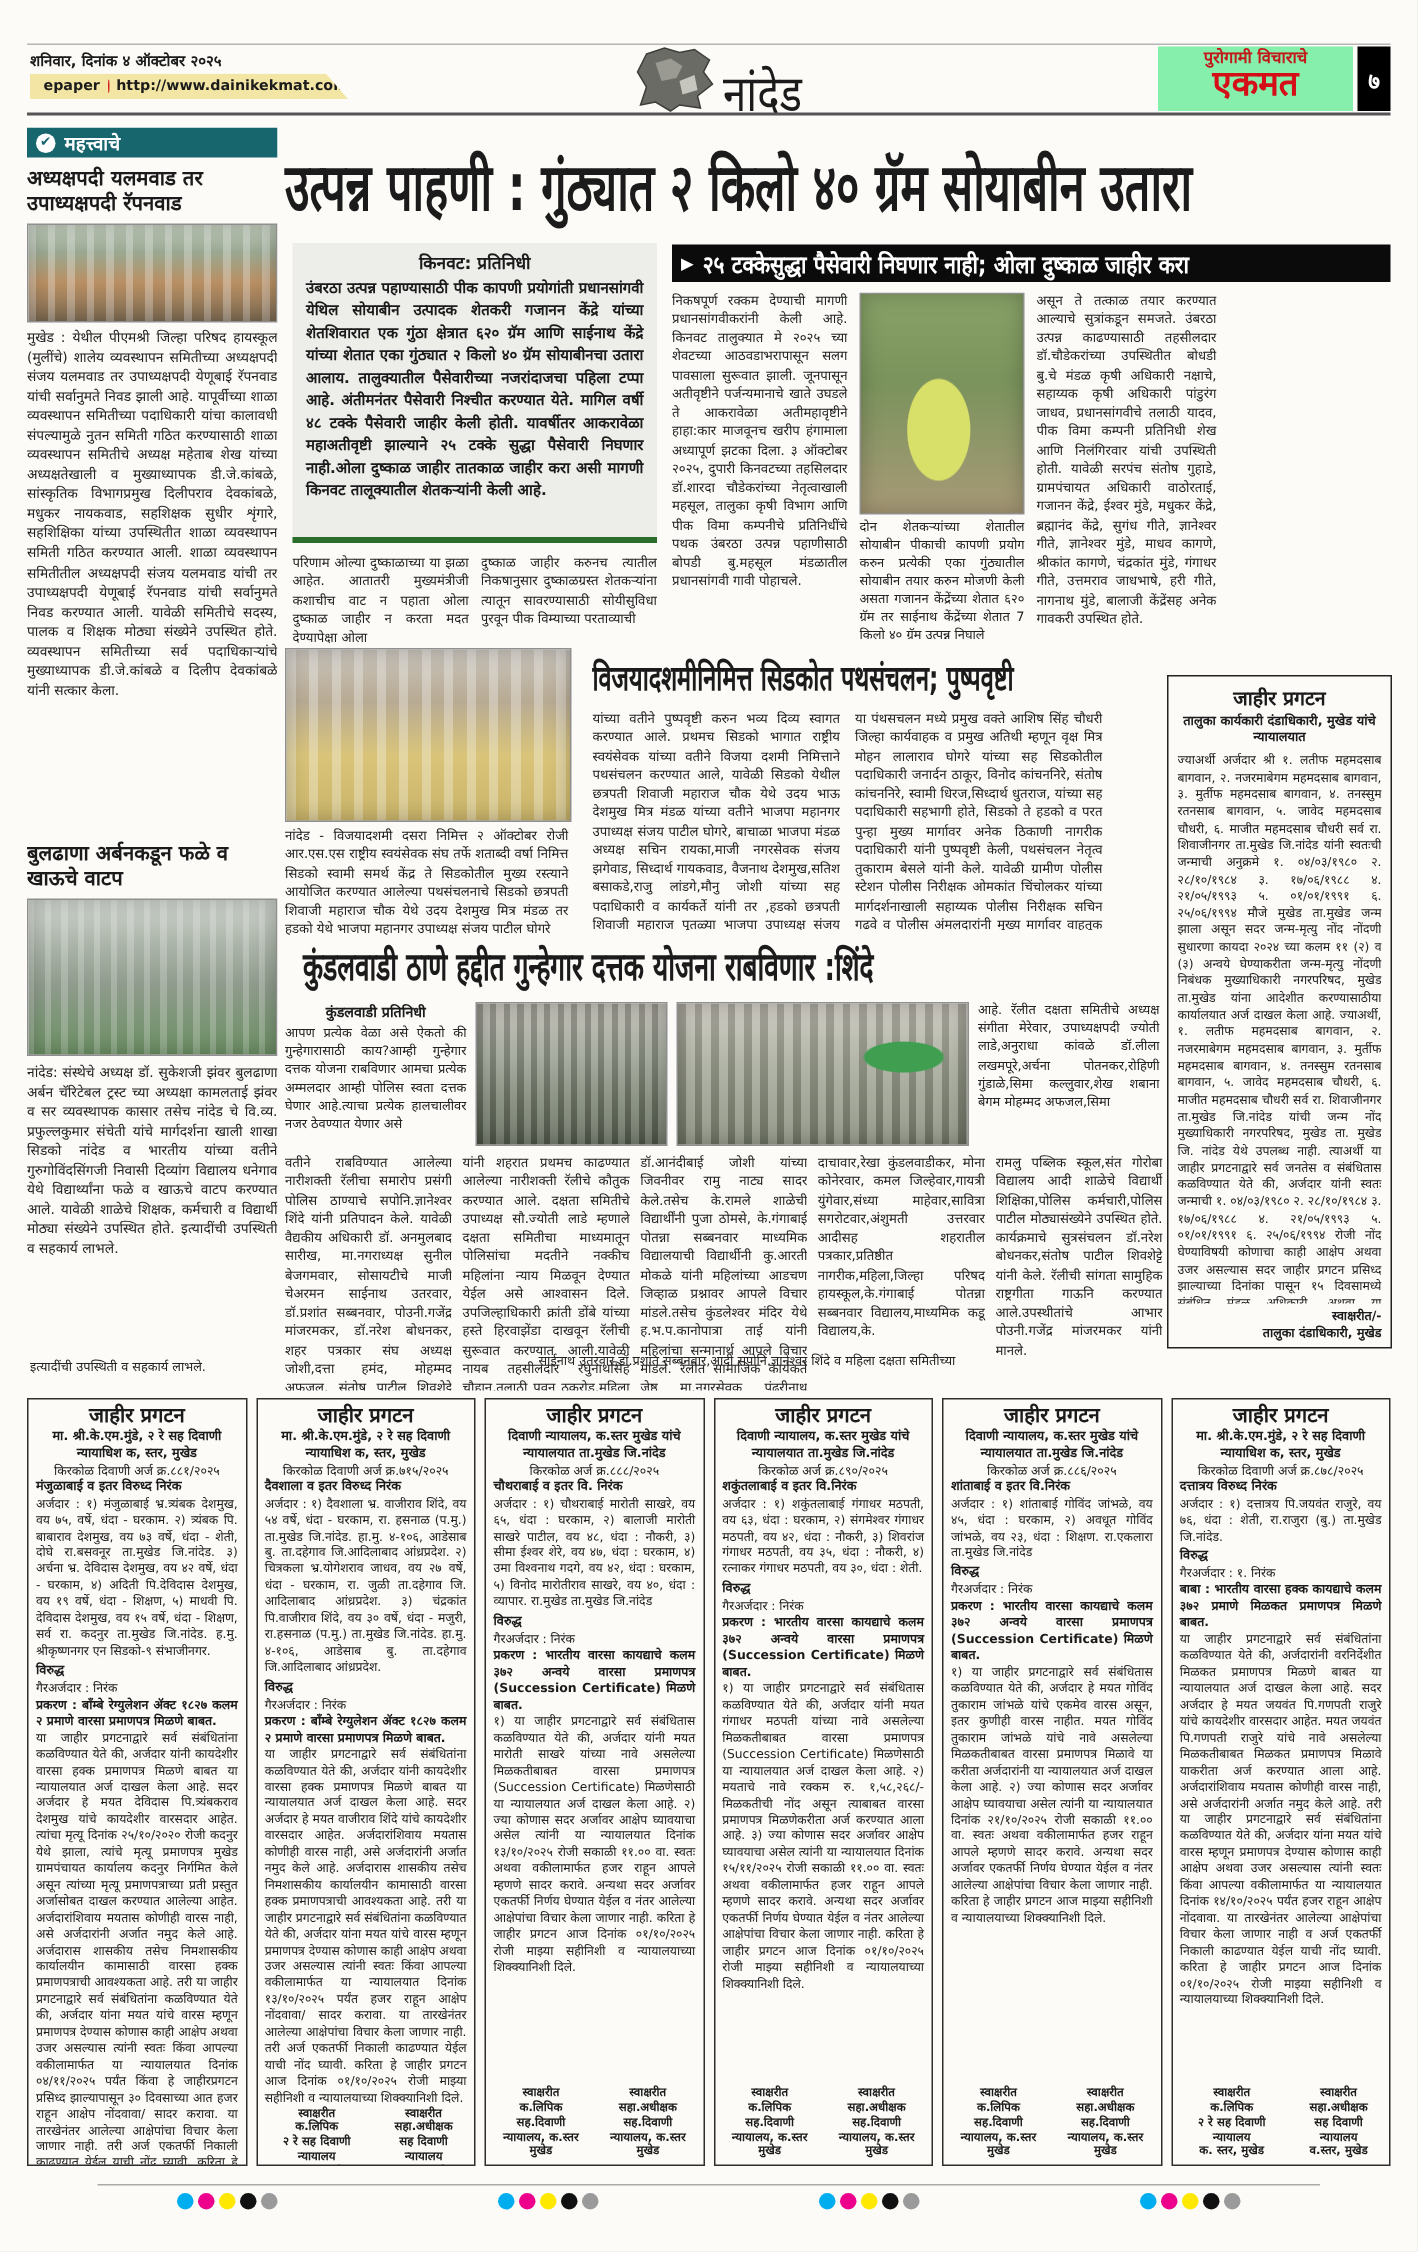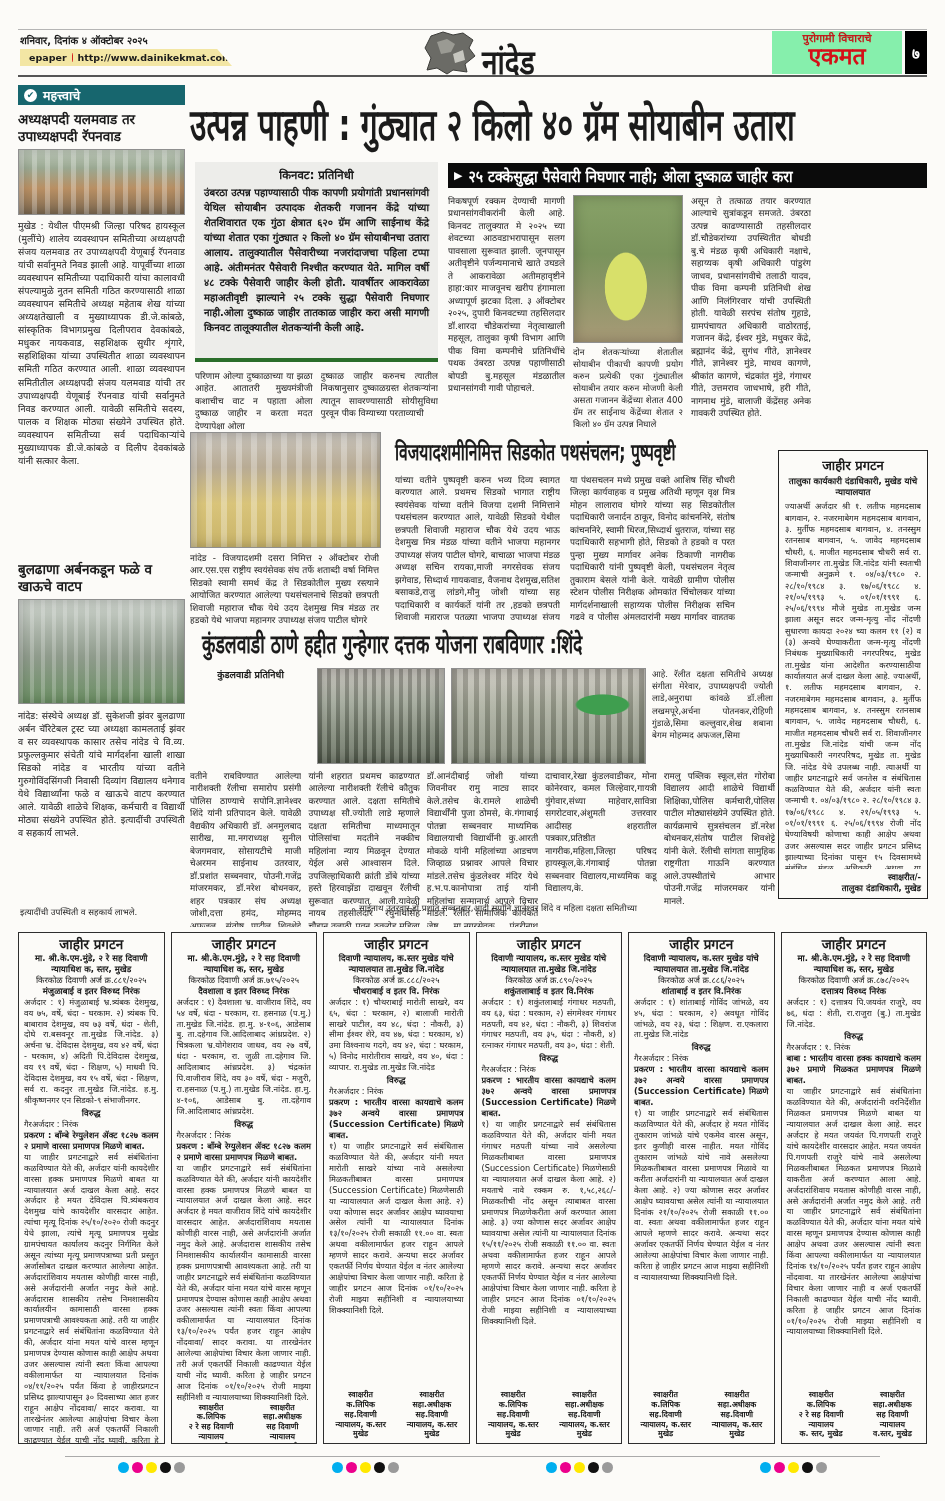--- a/index.html
+++ b/index.html
@@ -17,21 +17,21 @@
   .ph-flag{background:radial-gradient(ellipse at 78% 38%,#3f9e4f 0 12%,rgba(0,0,0,0) 13%),repeating-linear-gradient(90deg,rgba(0,0,0,.15) 0 5px,rgba(255,255,255,.18) 5px 11px),linear-gradient(180deg,#c4c0b6 0%,#a3a796 40%,#7d8472 100%);}
   .squeeze{display:inline-block;transform-origin:left top;white-space:nowrap;}
   
   #rule-top{left:18px;top:29px;width:909px;height:1px;background:#b5b5b5;}
   #hdr-date{left:20px;top:33px;font-size:10px;font-weight:bold;}
   #epaper{left:20px;top:49px;width:212px;height:17px;background:#f3e6a4;
           clip-path:polygon(0 0,93% 0,100% 100%,0 100%);
           display:flex;align-items:center;gap:5px;padding-left:9px;box-sizing:border-box;font-size:9.5px;font-weight:bold;}
   .ep-dot{width:9px;height:9px;border-radius:50%;background:#d42121;display:inline-block;}
   #map-logo{left:423px;top:30px;width:54px;height:46px;}
-  #city{left:482px;top:38px;font-size:28px;font-weight:700;}
+  #city{left:482px;top:38px;font-size:28px;font-weight:400;}
   #mast-box{left:772px;top:31px;width:130px;height:43px;background:#86efac;text-align:center;padding-top:2px;box-sizing:border-box;}
   #mast-tag{font-size:11px;font-weight:bold;color:#c21a1a;line-height:1.1;}
   #mast-name{font-size:23px;font-weight:800;color:#d40f17;line-height:1.0;}
   #pageno{left:905px;top:31px;width:22px;height:43px;background:#000;color:#fff;font-size:15px;font-weight:bold;display:flex;align-items:center;justify-content:center;}
   #rule-bot{left:18px;top:75px;width:909px;height:2px;background:#555;}
   
   #sidebar{left:18px;top:85px;width:167px;height:822px;overflow:hidden;}
   .side-head{height:20px;background:#17666e;color:#fff;font-size:12.5px;font-weight:bold;display:flex;align-items:center;gap:6px;padding-left:6px;}
   .chk{width:13px;height:13px;border-radius:50%;background:#fff;color:#17666e;font-size:9px;display:flex;align-items:center;justify-content:center;font-weight:bold;}
   .side-h2{font-size:13.5px;font-weight:800;line-height:1.25;margin:6px 0 4px 0;}
@@ -68,22 +68,22 @@
   #photoC{width:126px;height:94px;} #photoD{width:193px;height:94px;}
   #a3-row2{left:0;top:678px;width:585px;height:157px;display:flex;gap:7px;overflow:hidden;}
   #a3-row2 .col{flex:1;font-size:8.8px;line-height:1.42;text-align:justify;color:#222;overflow:hidden;}
   .stray{font-size:8.5px;line-height:1.35;color:#222;}
   
   #ads-row{left:18px;top:932px;width:909px;height:512px;display:flex;gap:6px;}
   .ad{flex:1;border:1.5px solid #2e2e2e;background:#fcfbf8;padding:4px 5px;box-sizing:border-box;display:flex;flex-direction:column;overflow:hidden;}
   .ad-title{font-size:13.5px;font-weight:800;text-align:center;line-height:1.1;}
   .ad-court{font-size:8.5px;font-weight:bold;text-align:center;white-space:pre-line;line-height:1.3;margin-top:1px;}
   .ad-case{font-size:8.3px;text-align:center;line-height:1.3;}
-  .ad-parties{font-size:8.5px;font-weight:bold;text-align:center;line-height:1.3;}
-  .ad-versus{font-size:8.5px;font-weight:bold;text-align:center;margin:1px 0;}
+  .ad-parties{font-size:8.5px;font-weight:bold;text-align:left;line-height:1.3;}
+  .ad-versus{font-size:8.5px;font-weight:bold;margin:1px 0;}
   .ad-b{font-size:8.2px;line-height:1.33;text-align:justify;}
   .ad-matter{font-size:8.3px;font-weight:bold;line-height:1.33;text-align:justify;}
   .ad-sign{margin-top:auto;display:flex;justify-content:space-between;gap:8px;}
   .ad-sign div{font-size:7.8px;font-weight:bold;text-align:center;white-space:pre-line;line-height:1.25;}
   
   #footer-rule{left:65px;top:1456px;width:815px;height:1px;background:#aaa;}
   #footer-dots{left:0;top:1462px;width:945px;display:flex;justify-content:space-around;padding:0 45px;box-sizing:border-box;}
   .dotgrp{display:flex;gap:3px;}
   .dot{width:11px;height:11px;border-radius:50%;}
 </style>
@@ -140,21 +140,21 @@
 
     <div class="abs" id="kicker">
       <span class="karrow">▶</span>
       <span class="ktext">२५ टक्केसुद्धा पैसेवारी निघणार नाही; ओला दुष्काळ जाहीर करा</span>
     </div>
 
     <div class="abs" id="band">
       <div class="bcol0 bodytext">निकषपूर्ण रक्कम देण्याची मागणी प्रधानसांगवीकरांनी केली आहे. किनवट तालुक्यात मे २०२५ च्या शेवटच्या आठवडाभरापासून सलग पावसाला सुरूवात झाली. जूनपासून अतीवृष्टीने पर्जन्यमानाचे खाते उघडले ते आकरावेळा अतीमहावृष्टीने हाहा:कार माजवूनच खरीप हंगामाला अध्यापूर्ण झटका दिला. ३ ऑक्टोबर २०२५, दुपारी किनवटच्या तहसिलदार डॉ.शारदा चौडेकरांच्या नेतृत्वाखाली महसूल, तालुका कृषी विभाग आणि पीक विमा कम्पनीचे प्रतिनिधींचे पथक उंबरठा उत्पन्न पहाणीसाठी बोपडी बु.महसूल मंडळातील प्रधानसांगवी गावी पोहाचले.</div>
       <div class="bcolB">
         <div class="photo ph-tarp" style="height:146px;"></div>
-        <div class="caption" style="height:100px;">दोन शेतकऱ्यांच्या शेतातील सोयाबीन पीकाची कापणी प्रयोग करुन प्रत्येकी एका गुंठ्यातील सोयाबीन तयार करुन मोजणी केली असता गजानन केंद्रेंच्या शेतात 400 ग्रॅम तर साईनाथ केंद्रेंच्या शेतात २ किलो ४० ग्रॅम उत्पन्न निघाले</div>
+        <div class="caption" style="height:100px;">दोन शेतकऱ्यांच्या शेतातील सोयाबीन पीकाची कापणी प्रयोग करुन प्रत्येकी एका गुंठ्यातील सोयाबीन तयार करुन मोजणी केली असता गजानन केंद्रेंच्या शेतात ६२० ग्रॅम तर साईनाथ केंद्रेंच्या शेतात 7 किलो ४० ग्रॅम उत्पन्न निघाले</div>
       </div>
       <div class="bcol3 bodytext">असून ते तत्काळ तयार करण्यात आल्याचे सुत्रांकडून समजते. उंबरठा उत्पन्न काढण्यासाठी तहसीलदार डॉ.चौडेकरांच्या उपस्थितीत बोधडी बु.चे मंडळ कृषी अधिकारी नक्षाचे, सहाय्यक कृषी अधिकारी पांडुरंग जाधव, प्रधानसांगवीचे तलाठी यादव, पीक विमा कम्पनी प्रतिनिधी शेख आणि निलंगिरवार यांची उपस्थिती होती. यावेळी सरपंच संतोष गुहाडे, ग्रामपंचायत अधिकारी वाठोरताई, गजानन केंद्रे, ईश्वर मुंडे, मधुकर केंद्रे, ब्रह्मानंद केंद्रे, सुगंध गीते, ज्ञानेश्वर गीते, ज्ञानेश्वर मुंडे, माधव कागणे, श्रीकांत कागणे, चंद्रकांत मुंडे, गंगाधर गीते, उत्तमराव जाधभाषे, हरी गीते, नागनाथ मुंडे, बालाजी केंद्रेंसह अनेक गावकरी उपस्थित होते.</div>
     </div>
 
     <div class="abs" id="mini-cols">
       <div class="bodytext">परिणाम ओल्या दुष्काळाच्या या झळा आहेत. आतातरी मुख्यमंत्रीजी कशाचीच वाट न पहाता ओला दुष्काळ जाहीर न करता मदत देण्यापेक्षा ओला</div>
       <div class="bodytext">दुष्काळ जाहीर करुनच त्यातील निकषानुसार दुष्काळग्रस्त शेतकऱ्यांना त्यातून सावरण्यासाठी सोयीसुविधा पुरवून पीक विम्याच्या परताव्याची</div>
     </div>
 
     <div class="abs photo ph-street" id="a2-photo"></div>
@@ -176,20 +176,21 @@
       <div class="nb-sign">स्वाक्षरीत/-
 तालुका दंडाधिकारी, मुखेड</div>
     </div>
 
     <div class="abs" id="a3-headline">
       <span class="squeeze">कुंडलवाडी ठाणे हद्दीत गुन्हेगार दत्तक योजना राबविणार :शिंदे</span>
     </div>
     <div class="abs" id="a3-row1">
       <div class="k1">
         <div class="byline" style="font-size:9.5px;margin-bottom:2px;">कुंडलवाडी प्रतिनिधी</div>
+        <div class="bodytext" style="height:80px;font-size:8.6px;">आपण प्रत्येक वेळा असे ऐकतो की गुन्हेगारासाठी काय?आम्ही गुन्हेगार दत्तक योजना राबविणार आमचा प्रत्येक अम्मलदार आम्ही पोलिस स्वता दत्तक घेणार आहे.त्याचा प्रत्येक हालचालीवर नजर ठेवण्यात येणार असे</div>
       </div>
       <div class="photo ph-crowd" id="photoC"></div>
       <div class="photo ph-flag" id="photoD"></div>
       <div class="k4 bodytext" style="font-size:8.6px;">आहे. रॅलीत दक्षता समितीचे अध्यक्ष संगीता मेरेवार, उपाध्यक्षपदी ज्योती लाडे,अनुराधा कांवळे डॉ.लीला लखमपूरे,अर्चना पोतनकर,रोहिणी गुंडाळे,सिमा कल्लुवार,शेख शबाना बेगम मोहम्मद अफजल,सिमा</div>
     </div>
     <div class="abs" id="a3-row2">
         <div class="col">वतीने राबविण्यात आलेल्या नारीशक्ती रॅलीचा समारोप प्रसंगी पोलिस ठाण्याचे सपोनि.ज्ञानेश्वर शिंदे यांनी प्रतिपादन केले. यावेळी वैद्यकीय अधिकारी डॉ. अनमुलबाद सारीख, मा.नगराध्यक्ष सुनील बेजगमवार, सोसायटीचे माजी चेअरमन साईनाथ उतरवार, डॉ.प्रशांत सब्बनवार, पोउनी.गजेंद्र मांजरमकर, डॉ.नरेश बोधनकर, शहर पत्रकार संघ अध्यक्ष जोशी,दत्ता हमंद, मोहम्मद अफजल, संतोष पाटील शिवशेट्टे आदी उपस्थित होते.</div>
         <div class="col">यांनी शहरात प्रथमच काढण्यात आलेल्या नारीशक्ती रॅलीचे कौतुक करण्यात आले. दक्षता समितीचे उपाध्यक्ष सौ.ज्योती लाडे म्हणाले दक्षता समितीचा माध्यमातून पोलिसांचा मदतीने नक्कीच महिलांना न्याय मिळवून देण्यात येईल असे आश्वासन दिले. उपजिल्हाधिकारी क्रांती डोंबे यांच्या हस्ते हिरवाझेंडा दाखवून रॅलीची सुरूवात करण्यात आली.यावेळी नायब तहसीलदार रघुनाथसिंह चौहान,तलाठी पवन ठकरोड,महिला दक्षता समितीचे पदाधिकारी पत्रकार आदी उपस्थित होते. रॅलित अनेक ठिकाणी के.रामलु पब्लिक</div>
         <div class="col">डॉ.आनंदीबाई जोशी यांच्या जिवनीवर रामु नाट्य सादर केले.तसेच के.रामले शाळेची विद्यार्थींनी पुजा ठोमसे, के.गंगाबाई पोतन्ना सब्बनवार माध्यमिक विद्यालयाची विद्यार्थीनी कु.आरती मोकळे यांनी महिलांच्या आडचण जिव्हाळ प्रश्नावर आपले विचार मांडले.तसेच कुंडलेश्वर मंदिर येथे ह.भ.प.कानोपात्रा ताई यांनी महिलांचा सन्मानार्थ आपले विचार मांडले. रॅलीत सामाजिक कार्यकर्ते जेष्ठ मा.नगरसेवक पंढरीनाथ दाचावार यांच्या वतीने बिस्कीट व पाणी वाटप करण्यात आले.तसेच विश्वनाथ दाचावार,गंगाप्रसाद गंगाणे,महेश</div>
         <div class="col">दाचावार,रेखा कुंडलवाडीकर, मोना कोनेरवार, कमल जिल्हेवार,गायत्री युंगेवार,संध्या माहेवार,सावित्रा सगरोटवार,अंशुमती उत्तरवार आदीसह शहरातील पत्रकार,प्रतिष्ठीत नागरीक,महिला,जिल्हा परिषद हायस्कूल,के.गंगाबाई पोतन्ना सब्बनवार विद्यालय,माध्यमिक कडू विद्यालय,के.</div>

